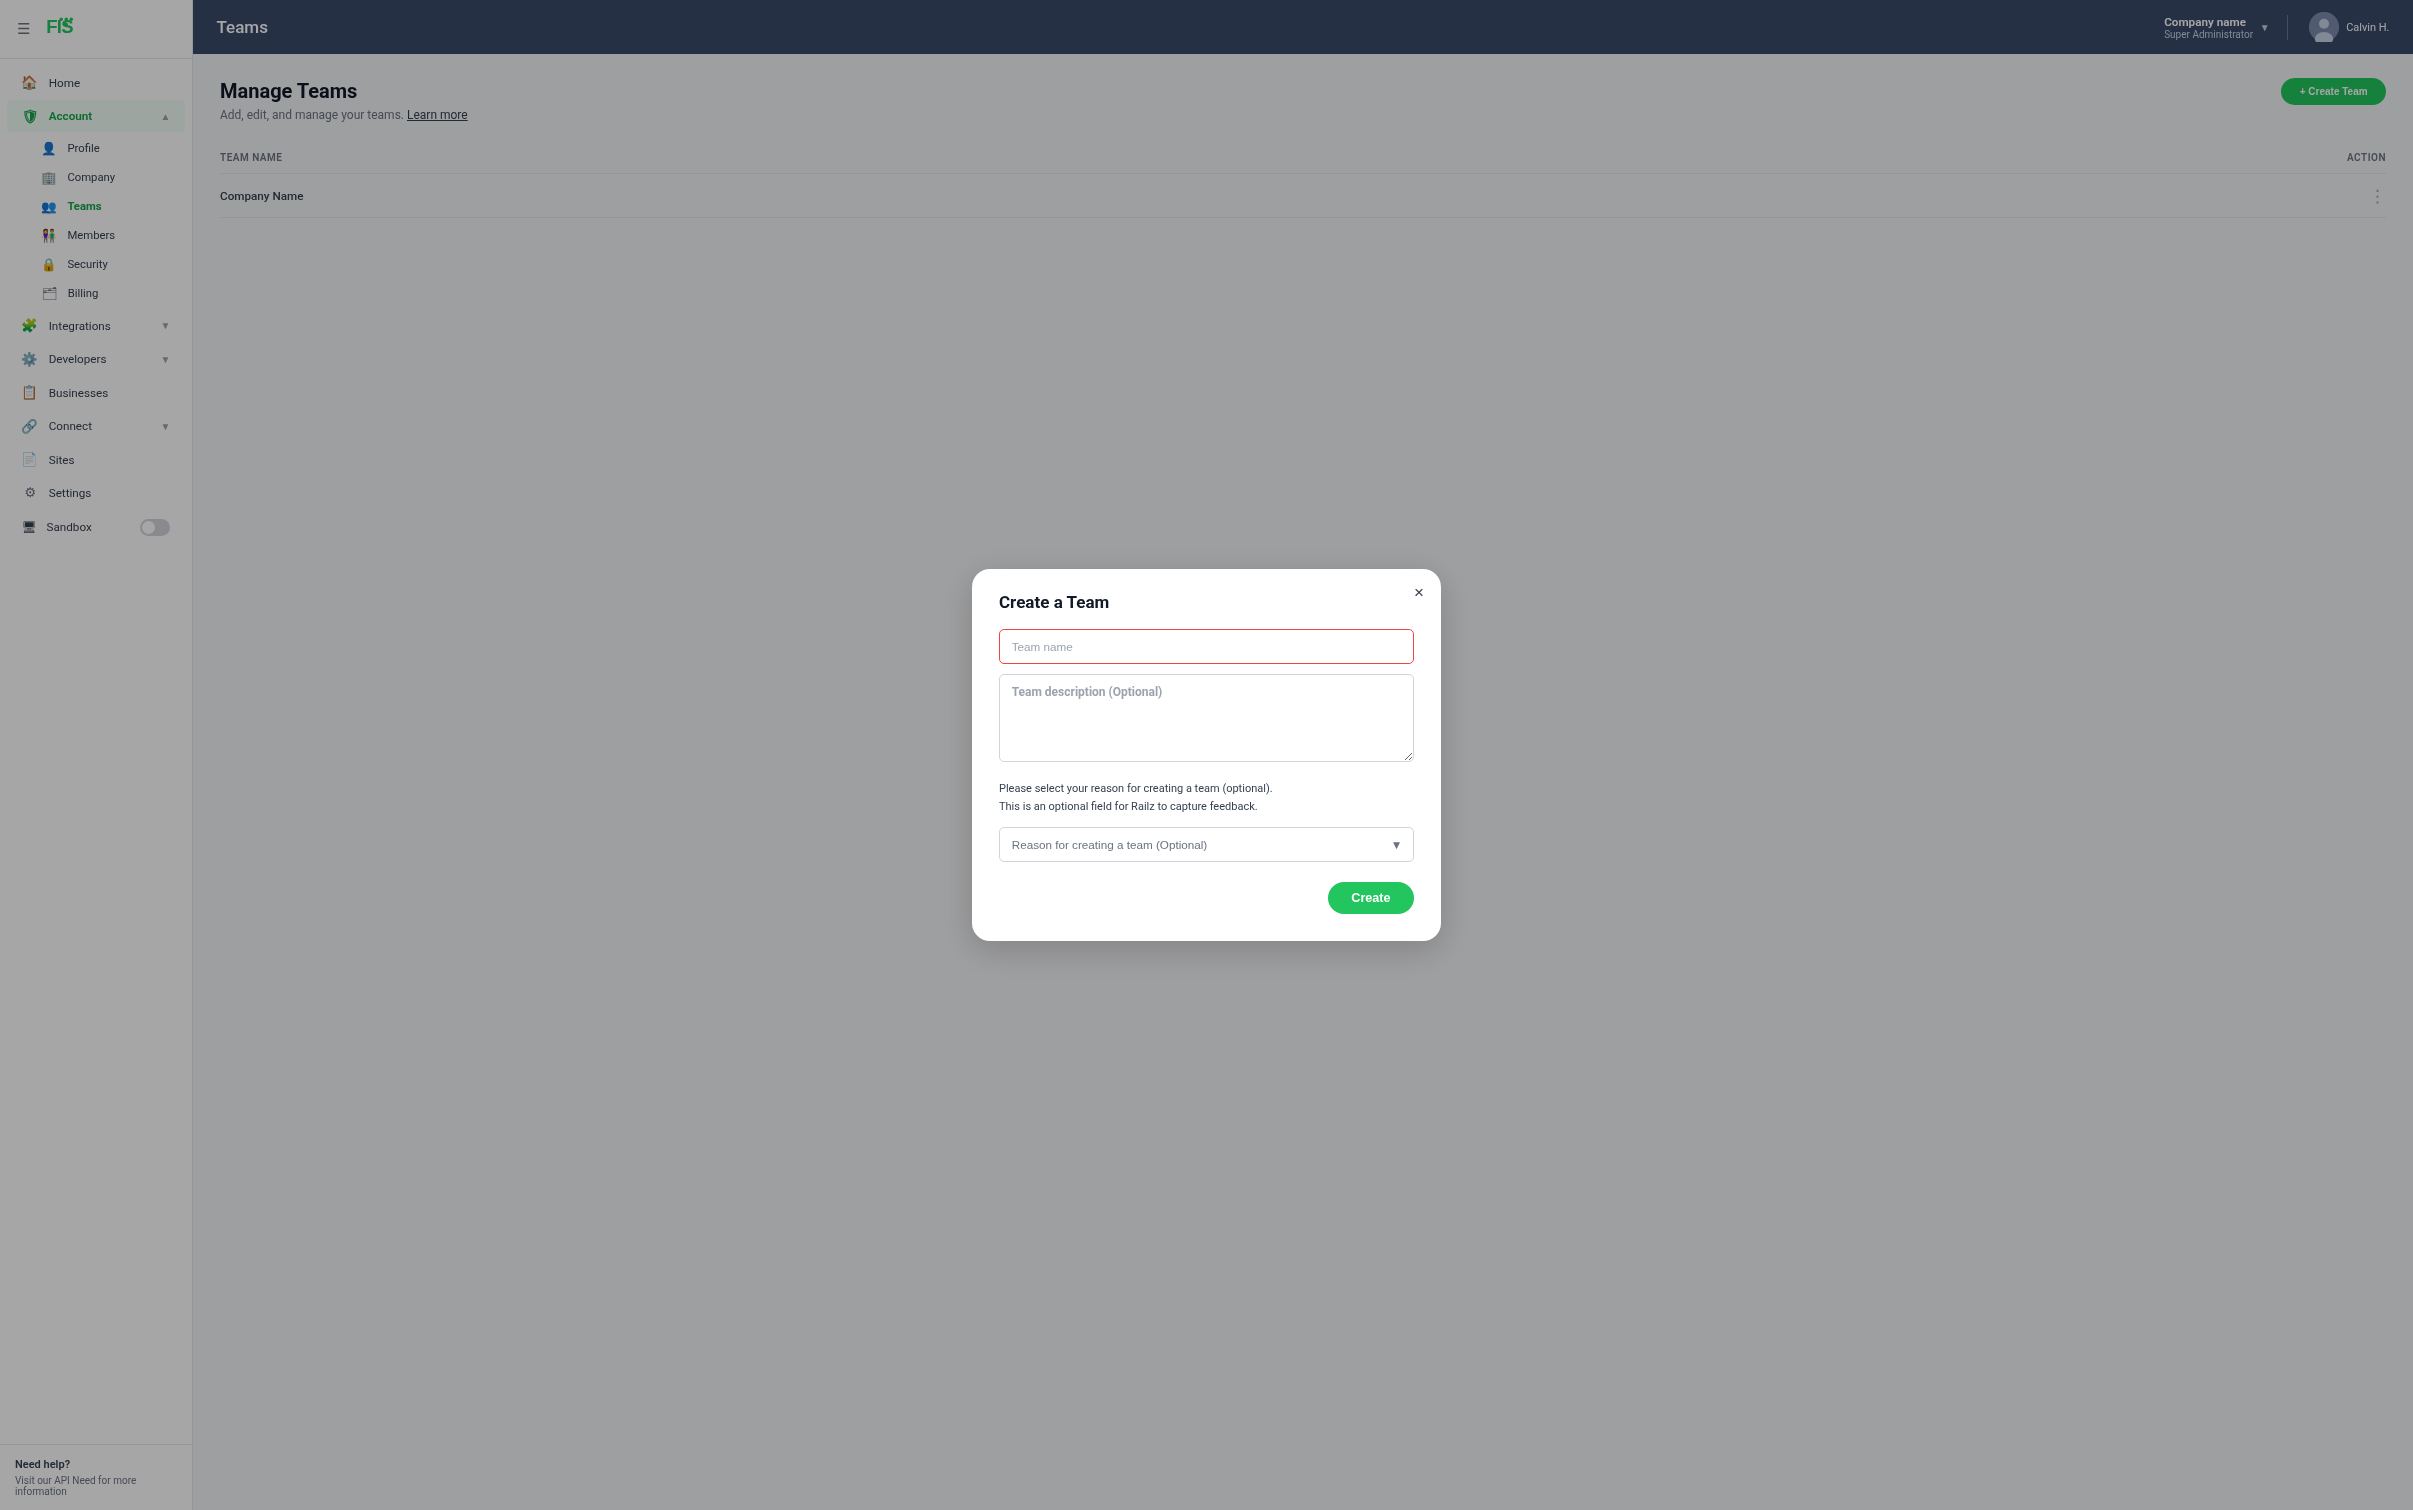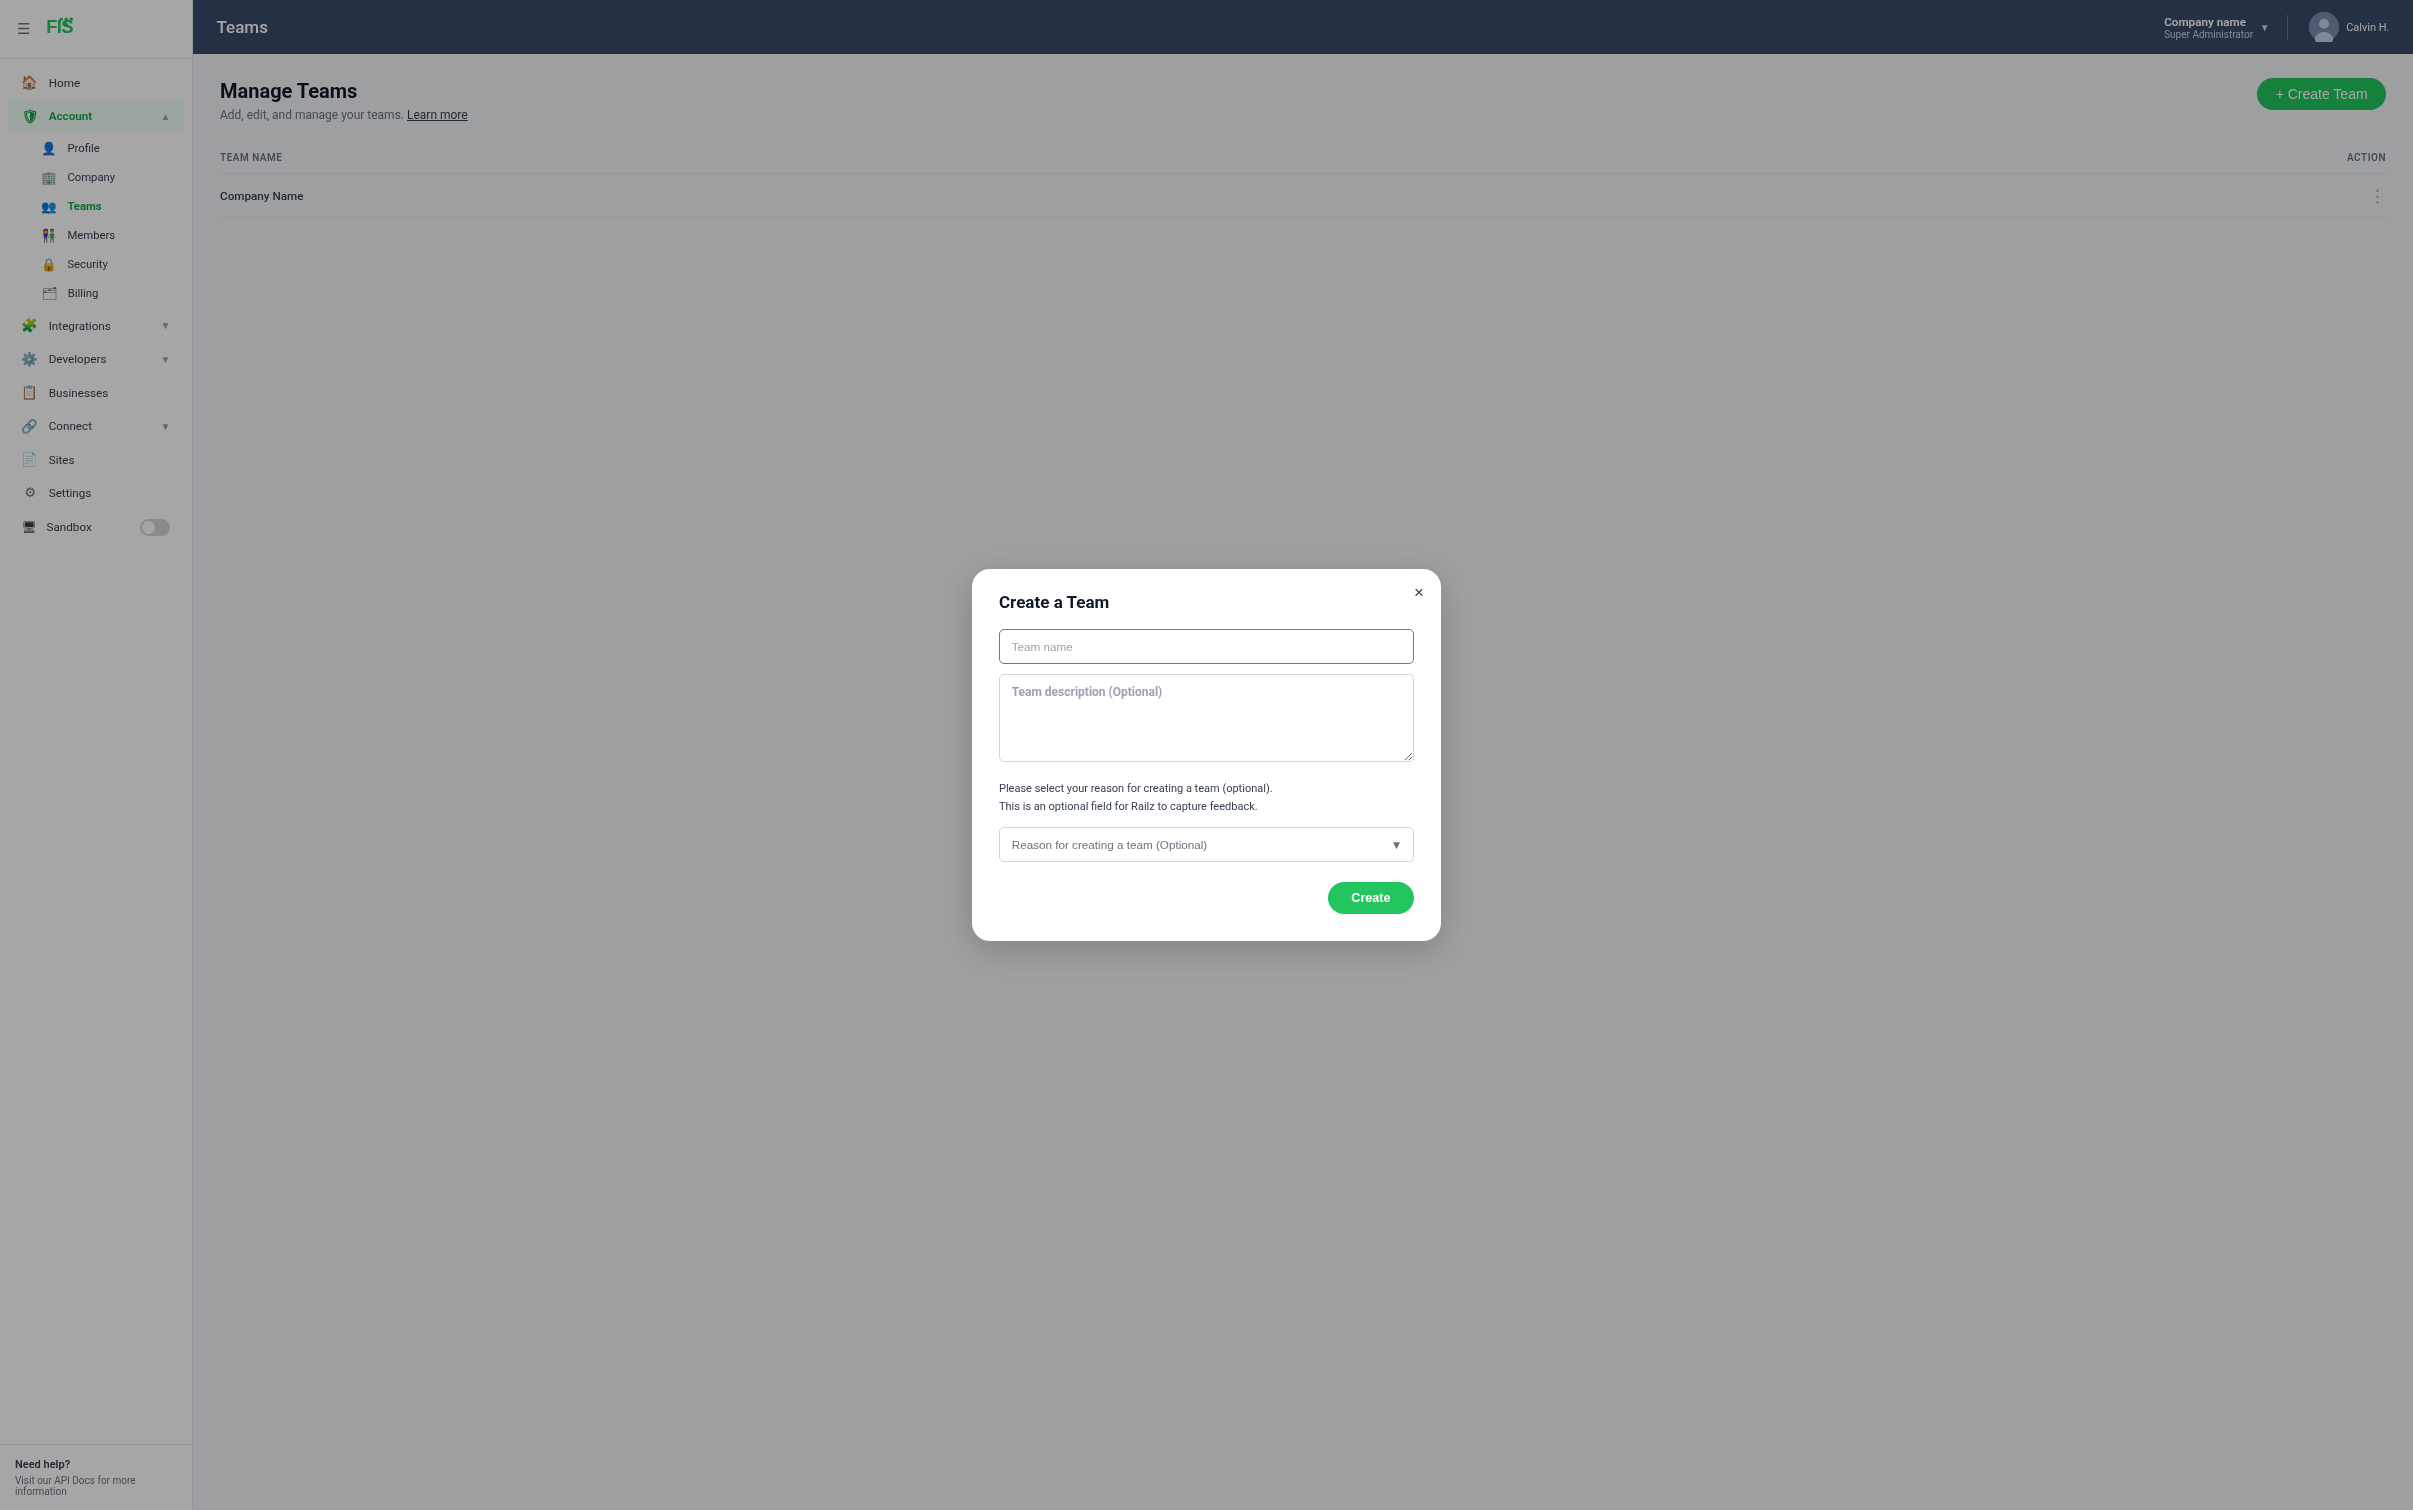--- a/index.html
+++ b/index.html
@@ -192,22 +192,22 @@
     
     .create-team-btn {
       position: absolute;
       top: 23.5px;
       right: 27px;
       background: #22c55e;
       color: #fff;
       border: none;
       border-radius: 20px;
       padding: 8.4px 18.4px;
-      font-size: 14px;
-      font-weight: 400;
+      font-size: 10px;
+      font-weight: 700;
       cursor: pointer;
       display: flex;
       align-items: center;
       gap: 5px;
     }
 
     
     .overlay {
       position: fixed;
       top: 0; left: 0; right: 0; bottom: 0;
@@ -406,21 +406,21 @@
 
     <div class="sandbox-row">
       <span class="nav-icon">🖥</span>
       <span>Sandbox</span>
       <div class="toggle"></div>
     </div>
   </nav>
 
   <div class="need-help">
     <div class="need-help-title">Need help?</div>
-    <div class="need-help-text">Visit our API Docs for more information</div>
+    <div class="need-help-text">Visit our API Need for more information</div>
   </div>
 </div>
 
 <div class="main-content">
 
   <div class="topbar">
     <span class="topbar-title">Teams</span>
     <div class="topbar-company">
       <div>
         <div class="topbar-company-name">Company name</div>

